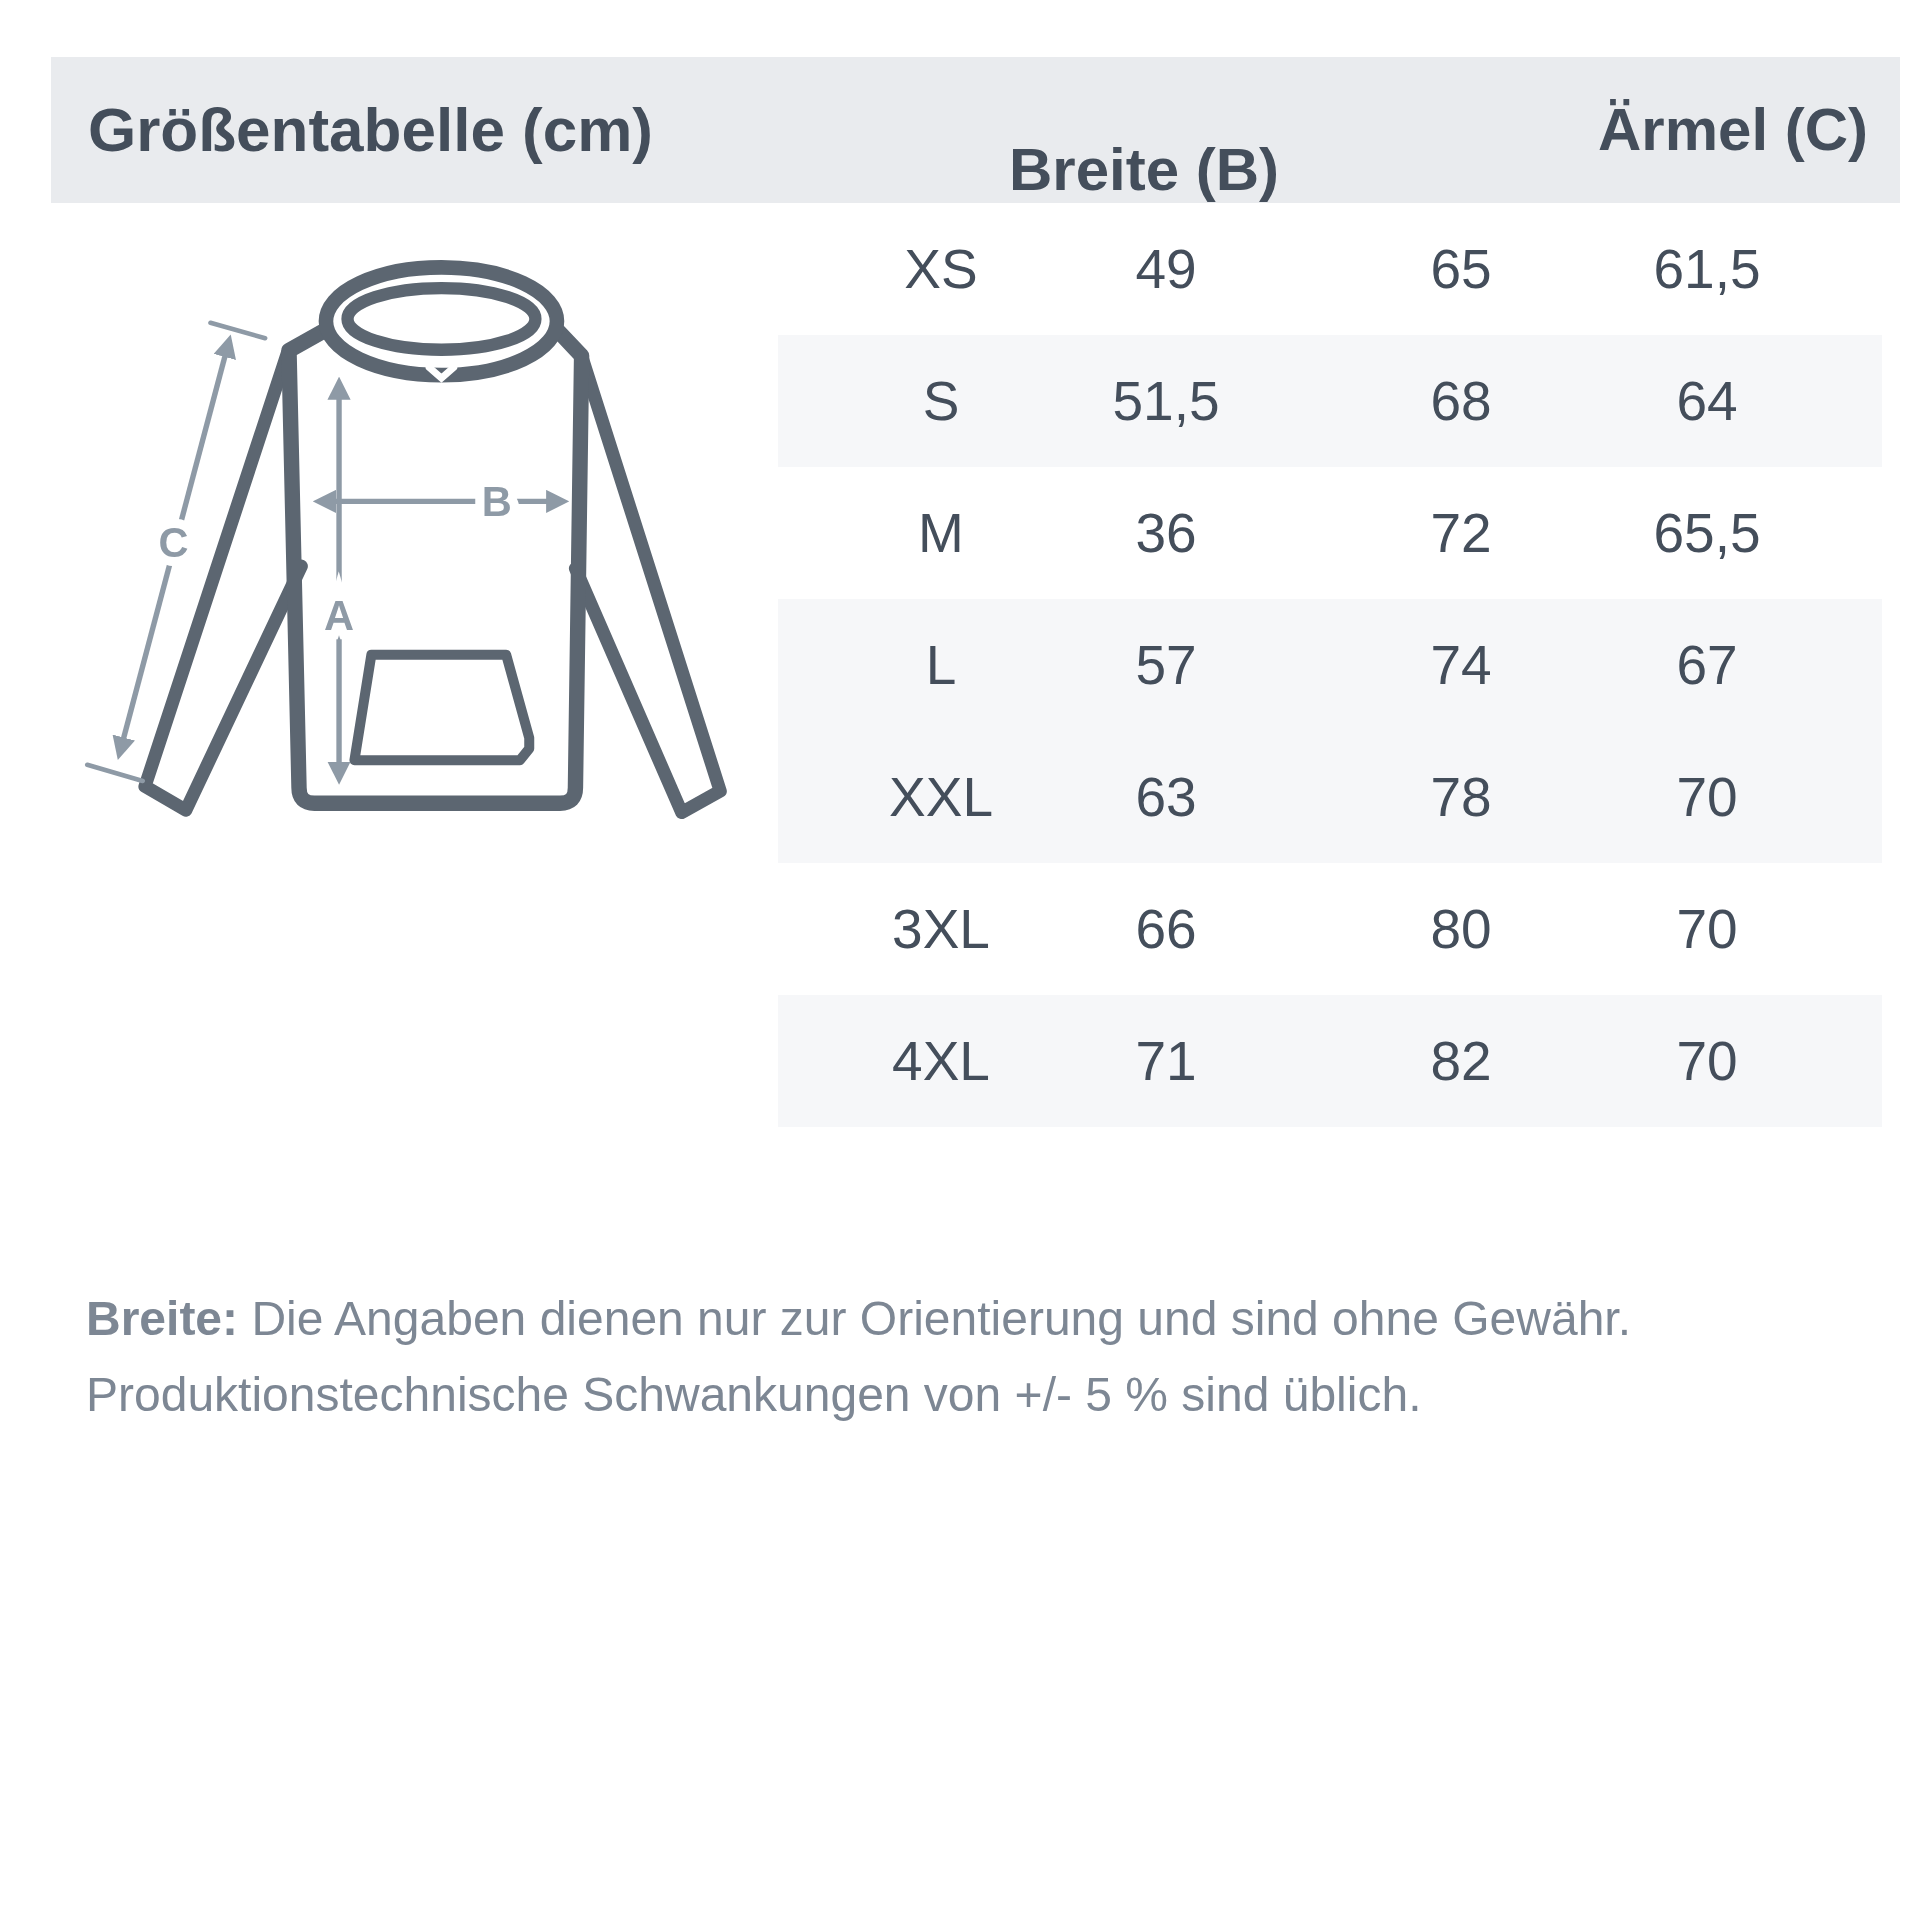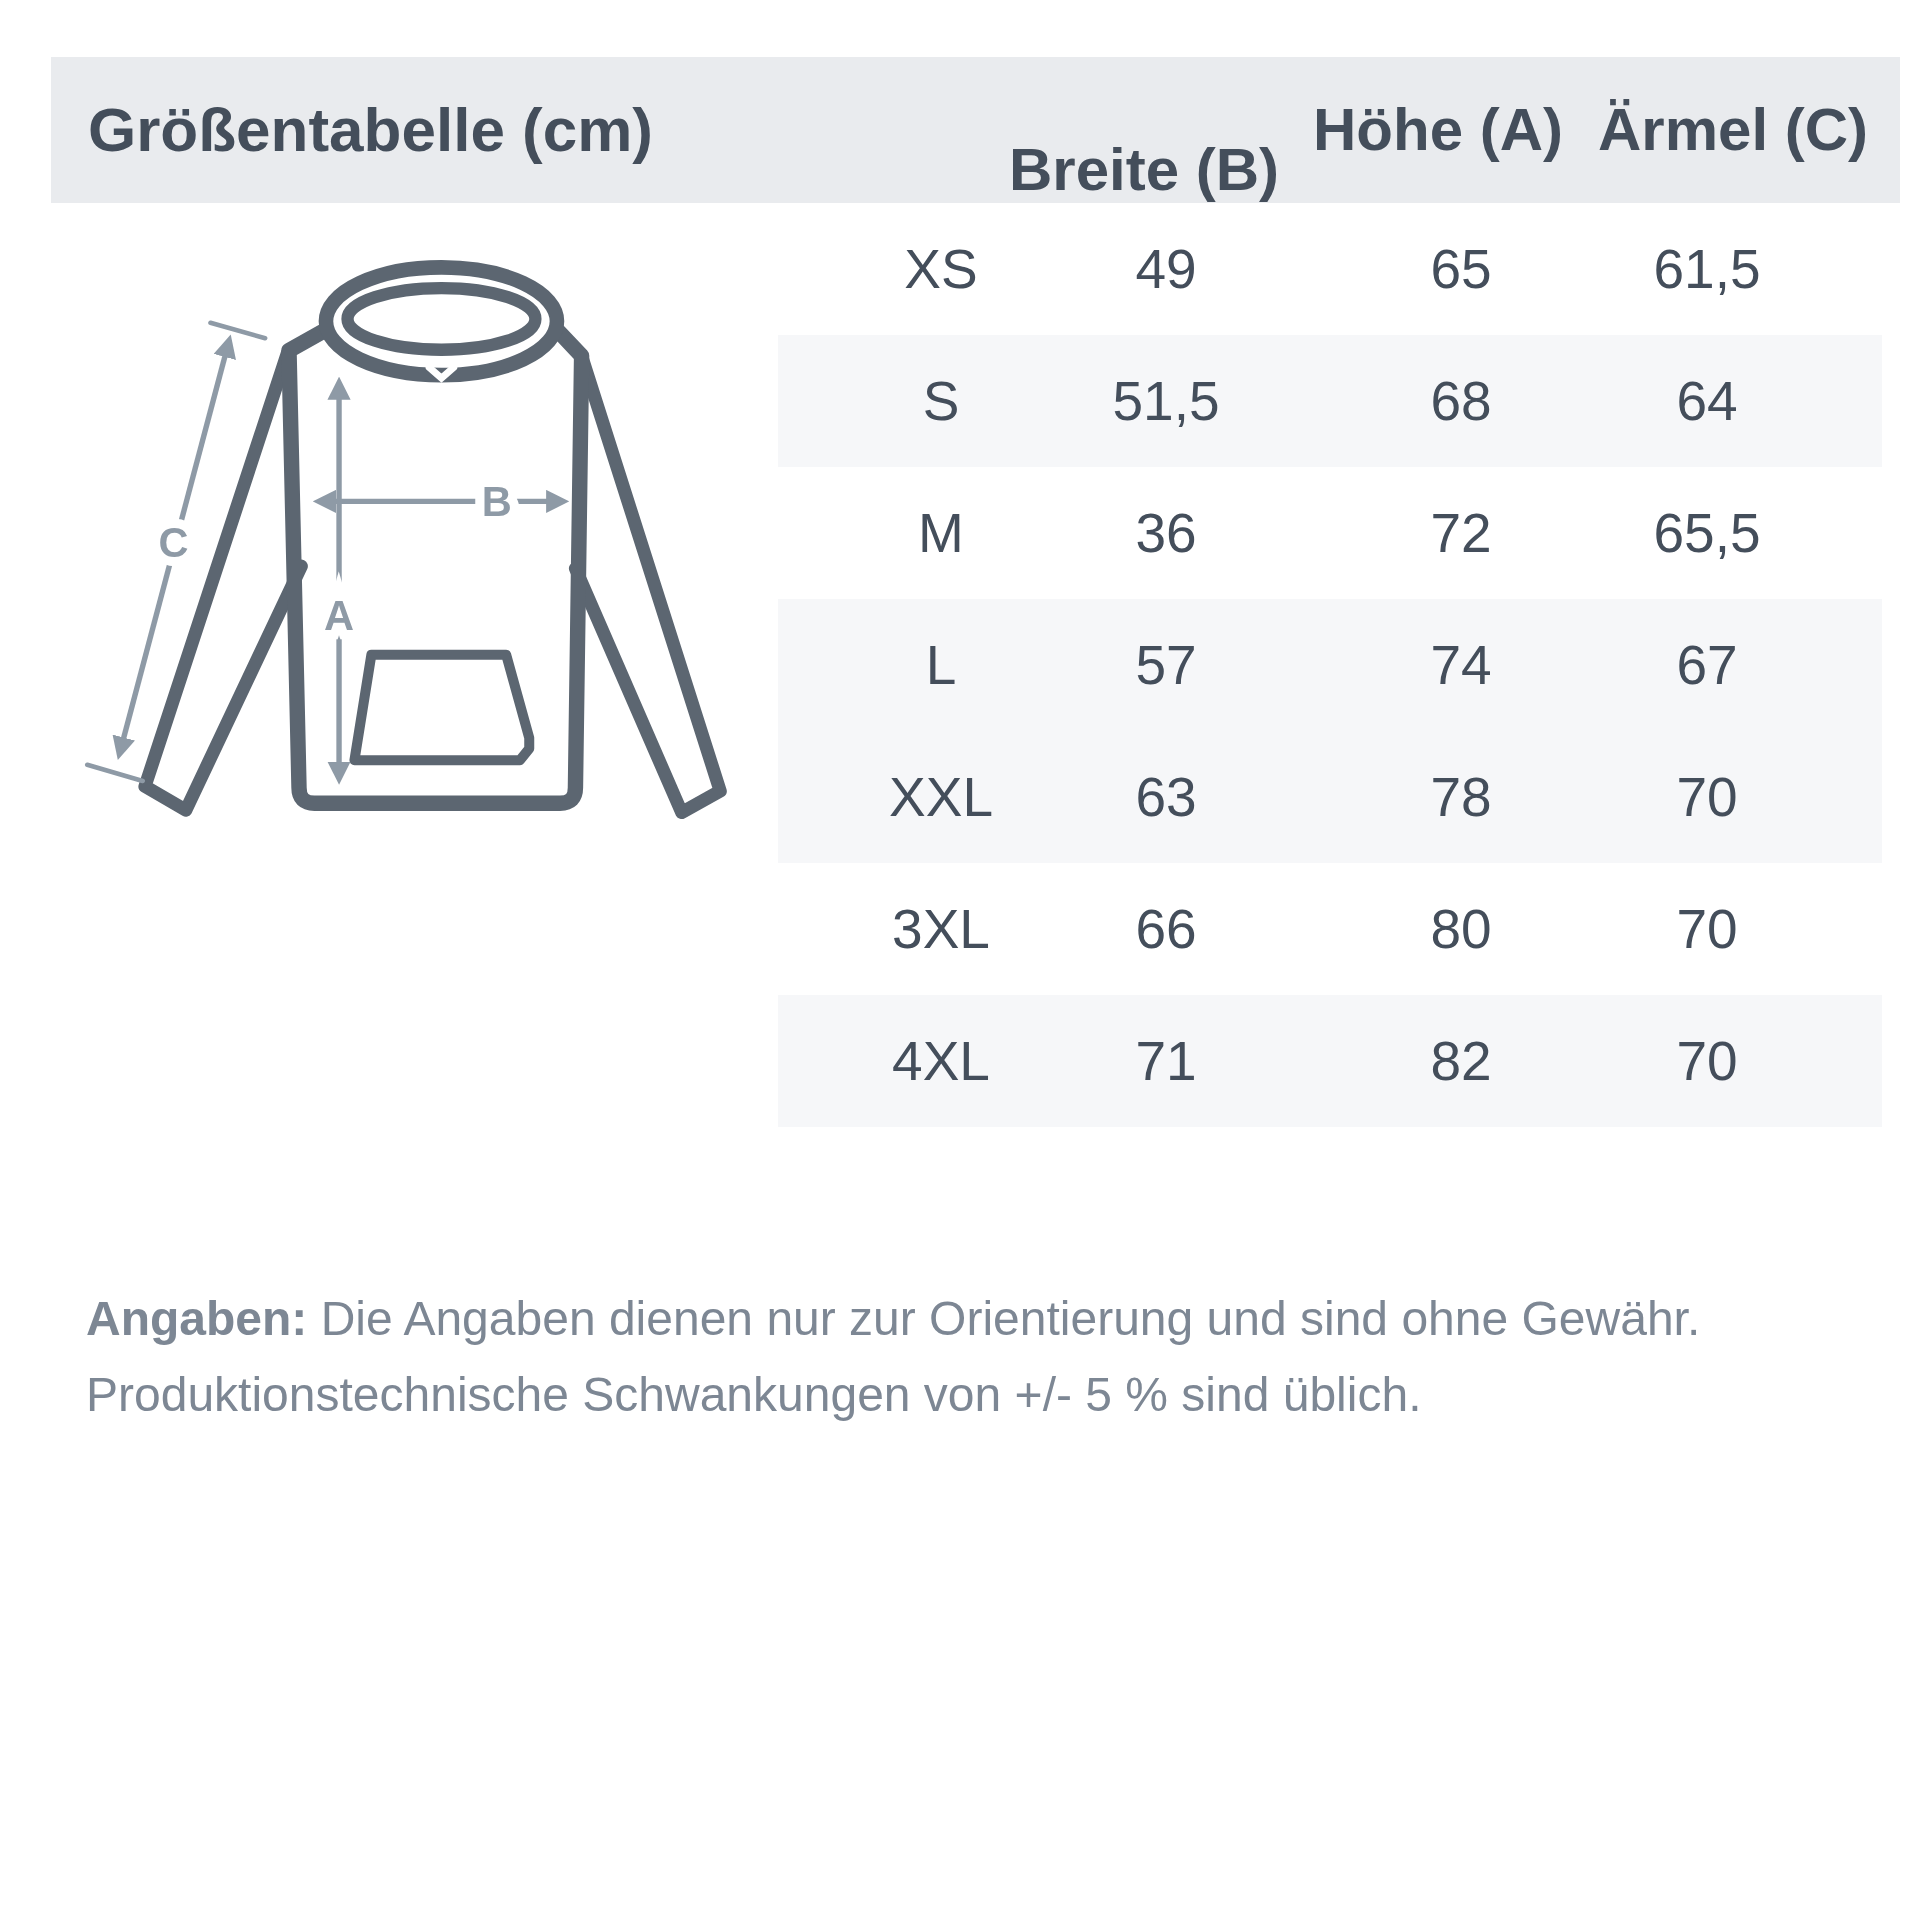--- a/index.html
+++ b/index.html
@@ -43,21 +43,20 @@
   .note .bold{font-weight:bold;}
 </style>
 </head>
 <body>
 
 <div class="page">
 
   <div class="header-bar">
     <div class="title">Größentabelle (cm)</div>
     <div class="col-label col-b">Breite (B)</div>
-    <div class="col-label col-a">Höhe (A)</div>
     <div class="col-label col-c">Ärmel (C)</div>
   </div>
 
   <div class="hoodie-wrap">
     <svg viewBox="0 0 900 830">
       <defs>
         <marker id="ah" viewBox="0 0 10 10" refX="7" refY="5" markerWidth="4.3" markerHeight="4.3" orient="auto-start-reverse">
           <path d="M0,0 L10,5 L0,10 Z" fill="#8e9aa6"></path>
         </marker>
       </defs>
@@ -126,19 +125,19 @@
       </div>
       <div class="trow striped">
         <span class="tcell c-size">4XL</span>
         <span class="tcell c-breite">71</span>
         <span class="tcell c-hoehe">82</span>
         <span class="tcell c-aermel">70</span>
       </div>
     </div>
 
   <div class="note">
-    <span class="bold">Angaben:</span>
+    <span class="bold">Breite:</span>
     <span>Die Angaben dienen nur zur Orientierung und sind ohne Gewähr.</span><br>
     <span>Produktionstechnische Schwankungen von +/- 5 % sind üblich.</span>
   </div>
 
 </div>
 
 
 </body></html>

